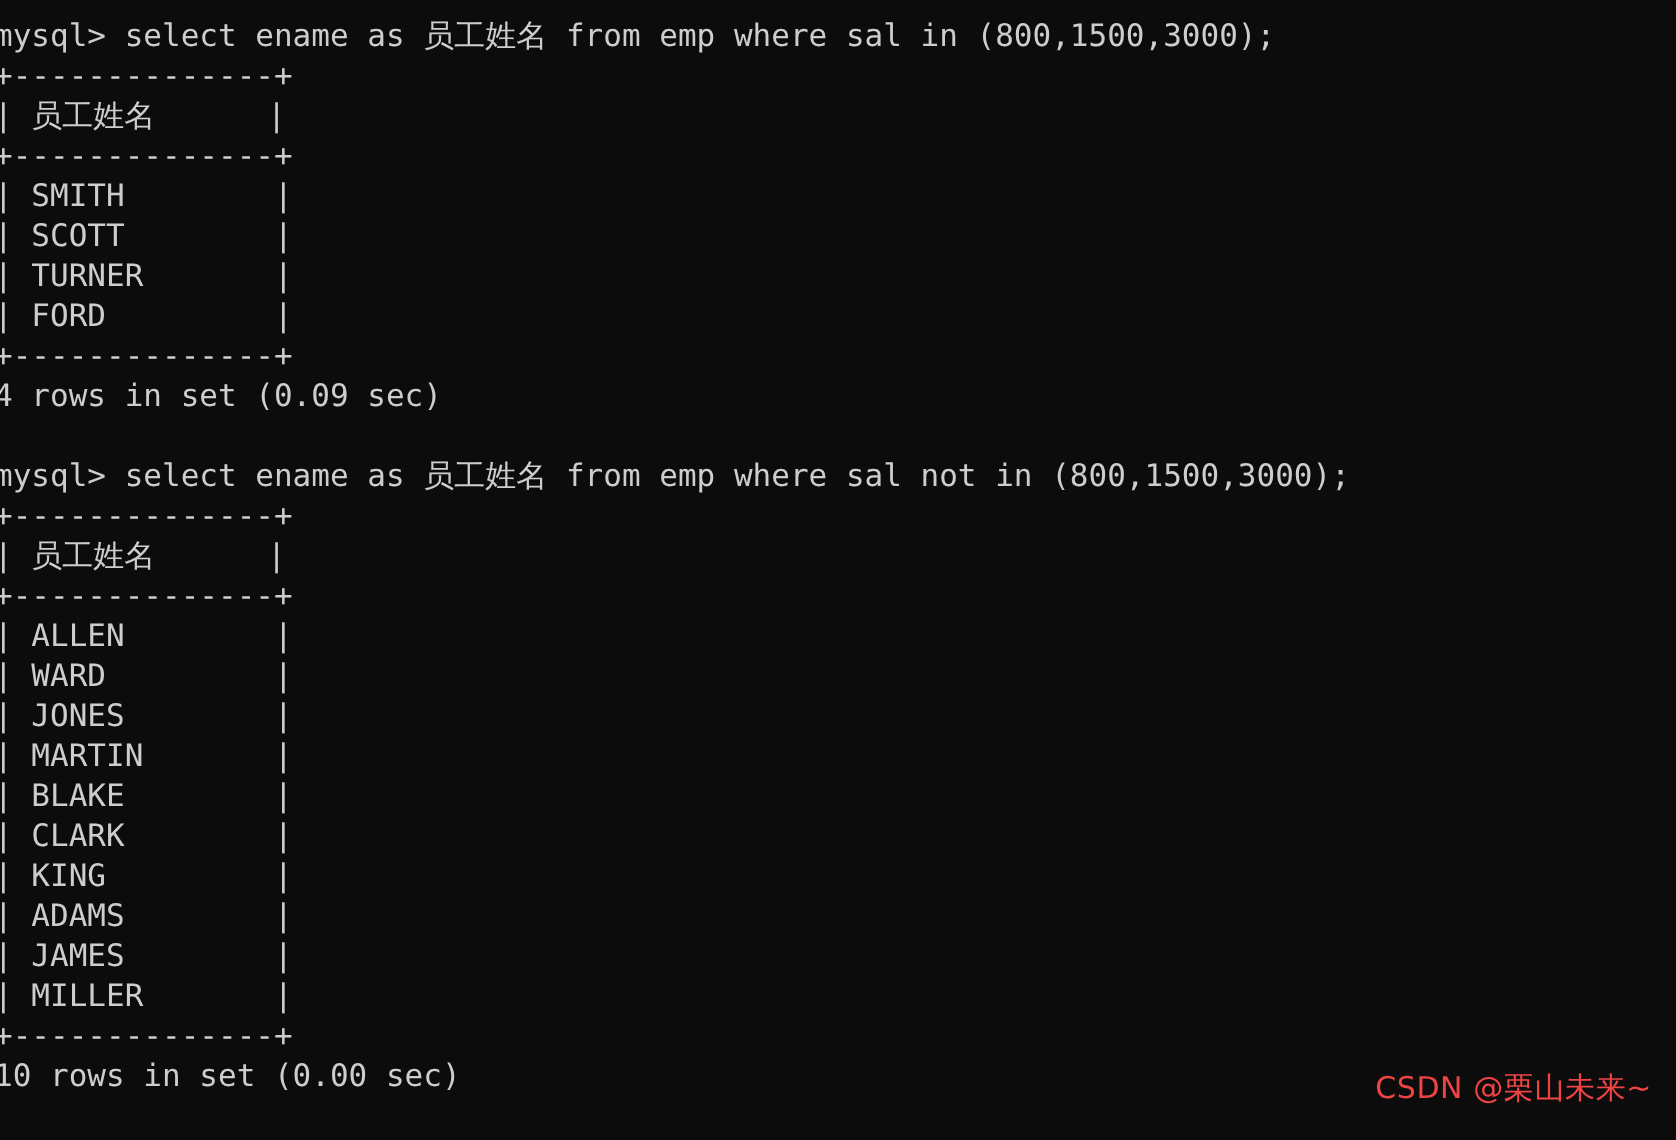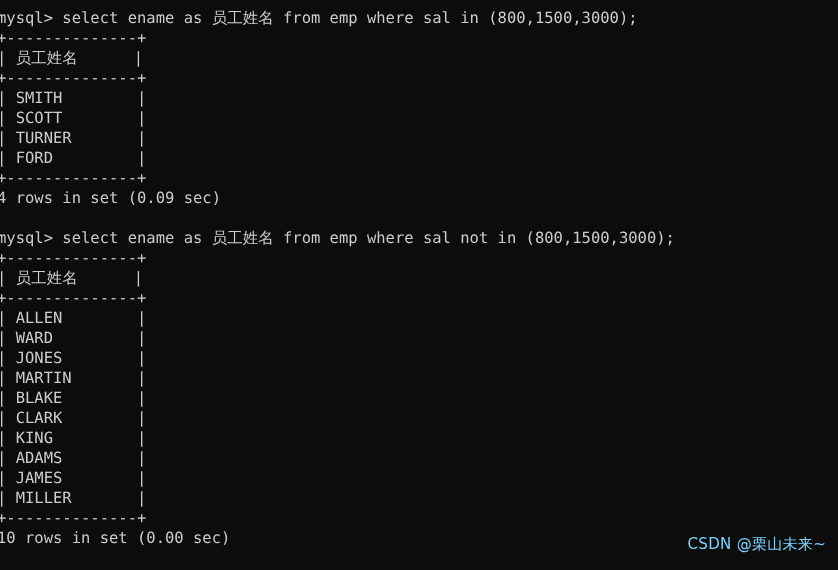--- a/index.html
+++ b/index.html
@@ -38,21 +38,21 @@
   }
   .line.blank {
     height: 20px;
   }
   #watermark {
     position: absolute;
     right: 12px;
     bottom: 15px;
     font-family: "DejaVu Sans", "Liberation Sans", sans-serif;
     font-size: 15px;
-    color: #7dd3fc;
+    color: #ef4444;
     white-space: pre;
     letter-spacing: 0.3px;
   }
 </style>
 </head>
 <body>
 
 <div id="terminal">
   <div id="terminal-output">
       <div class="line">mysql&gt; select ename as 员工姓名 from emp where sal in (800,1500,3000);</div>

